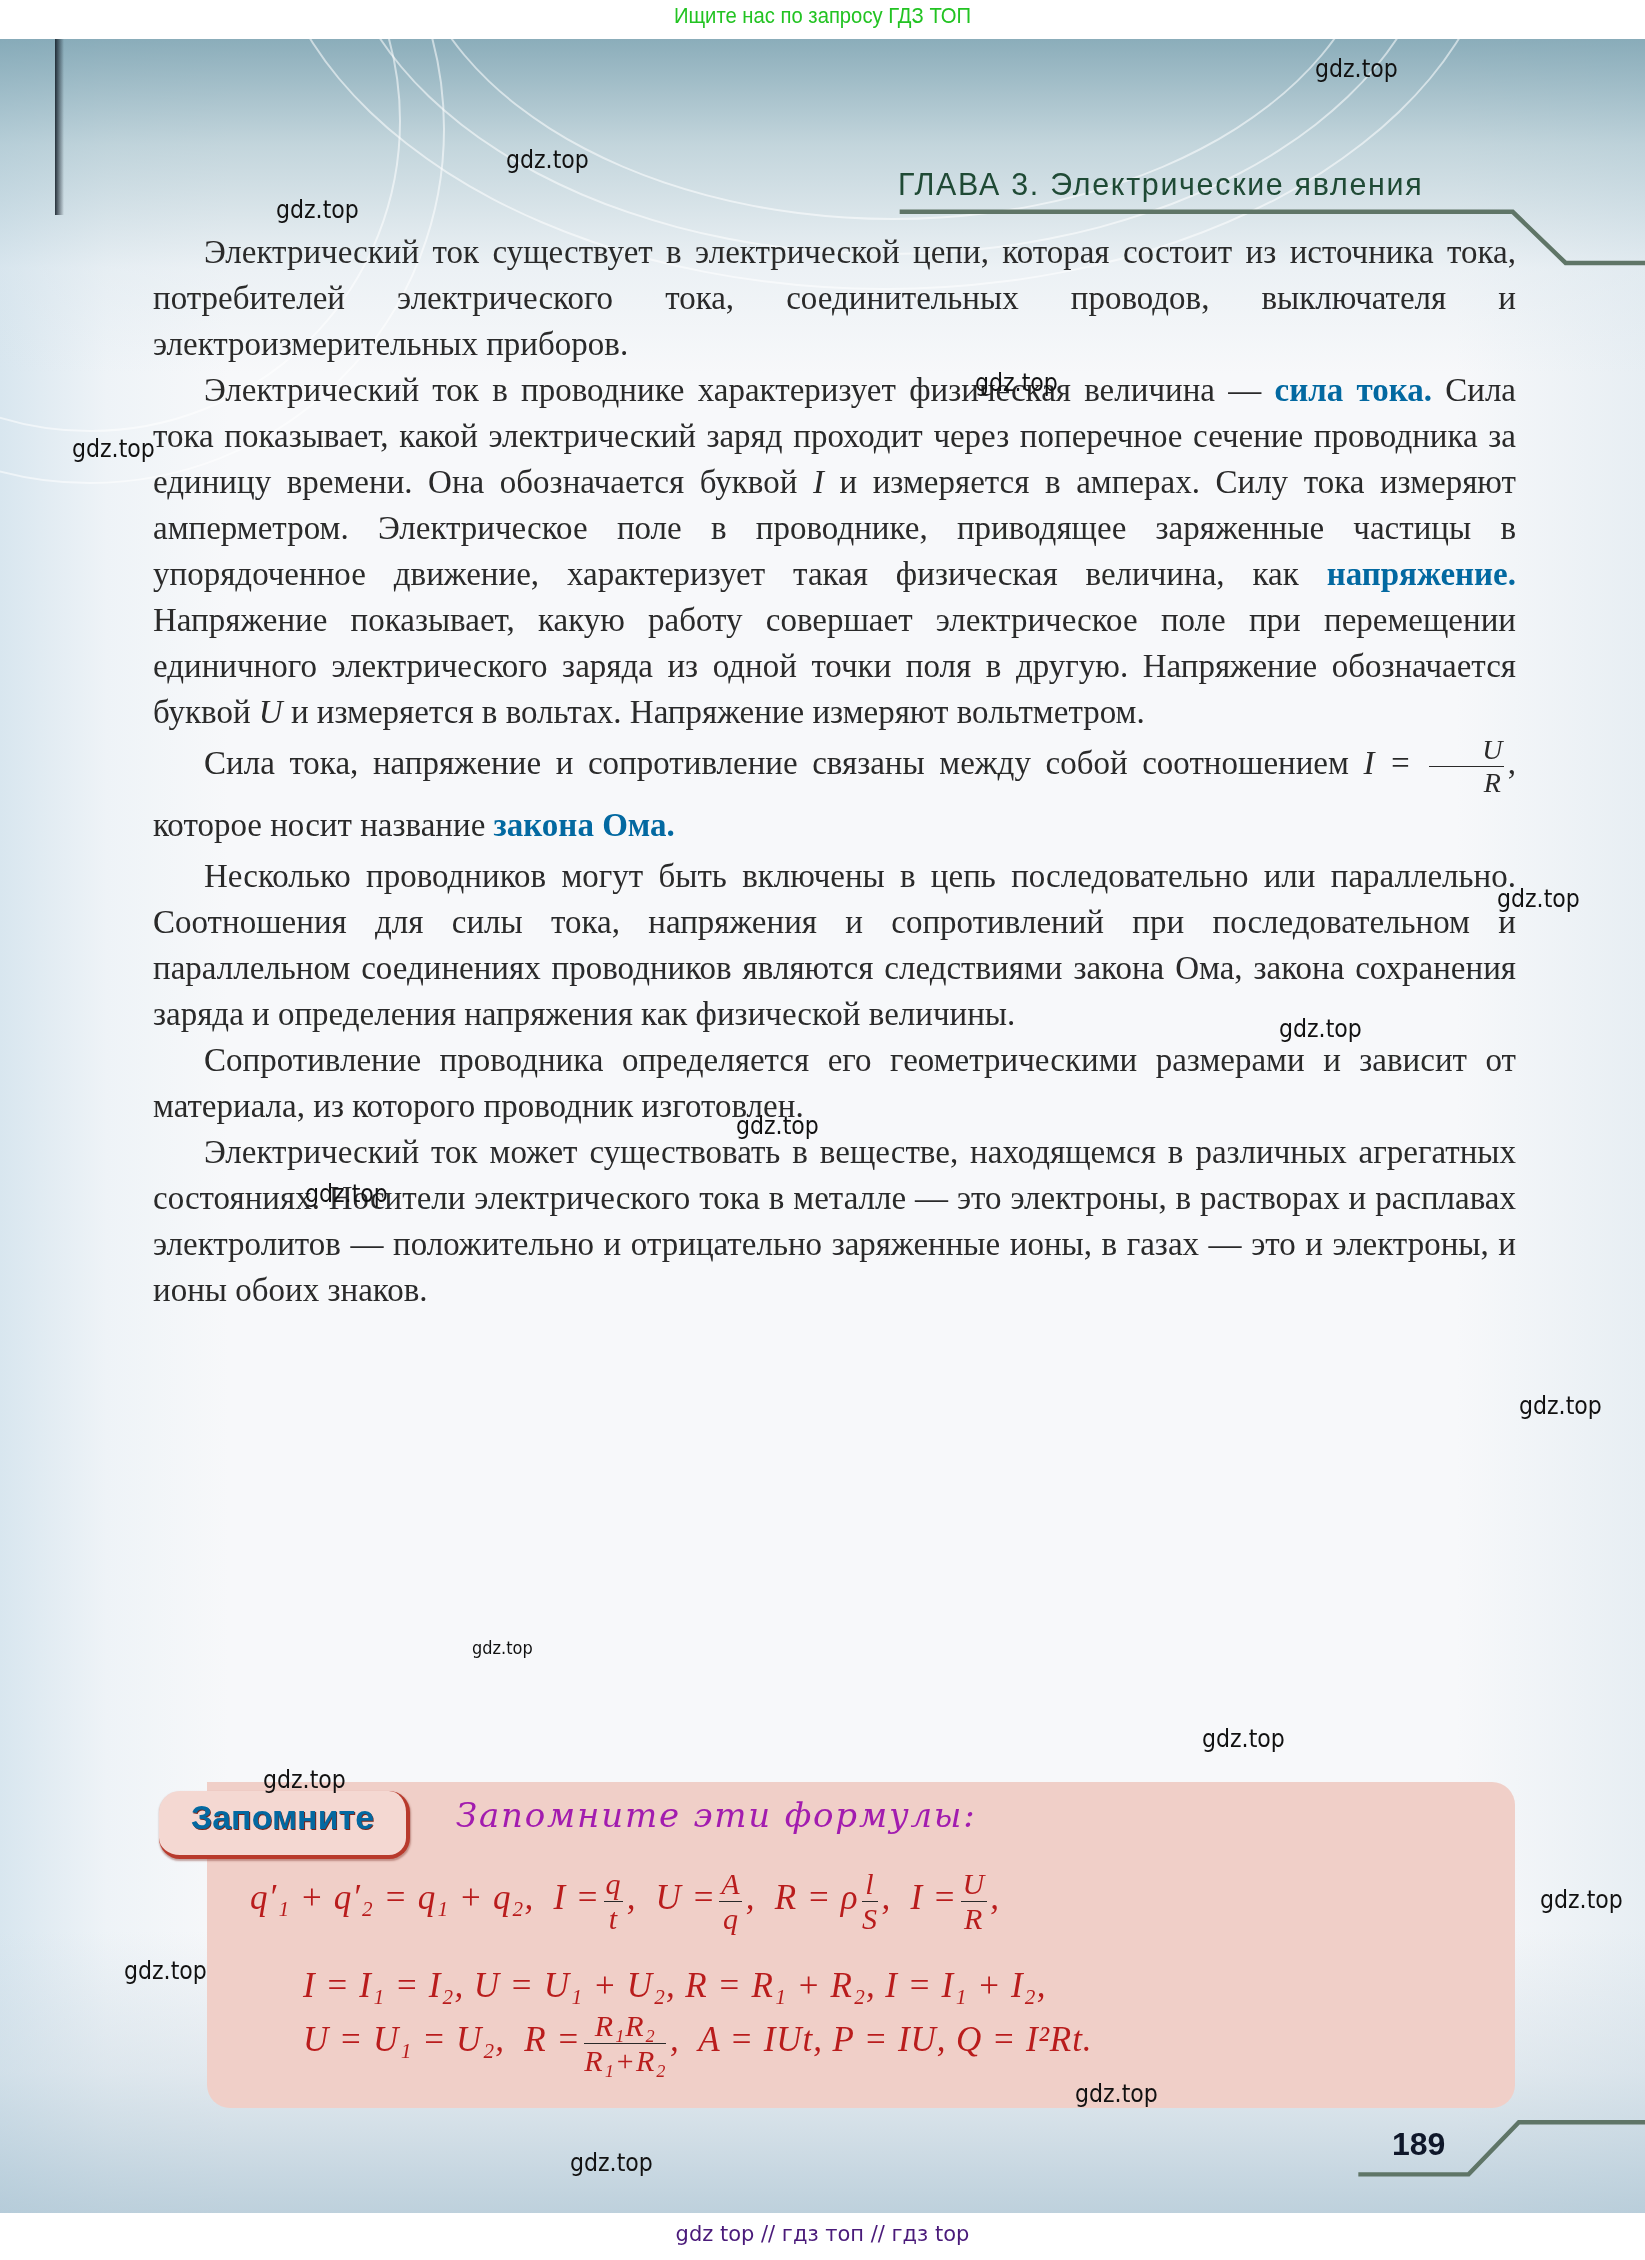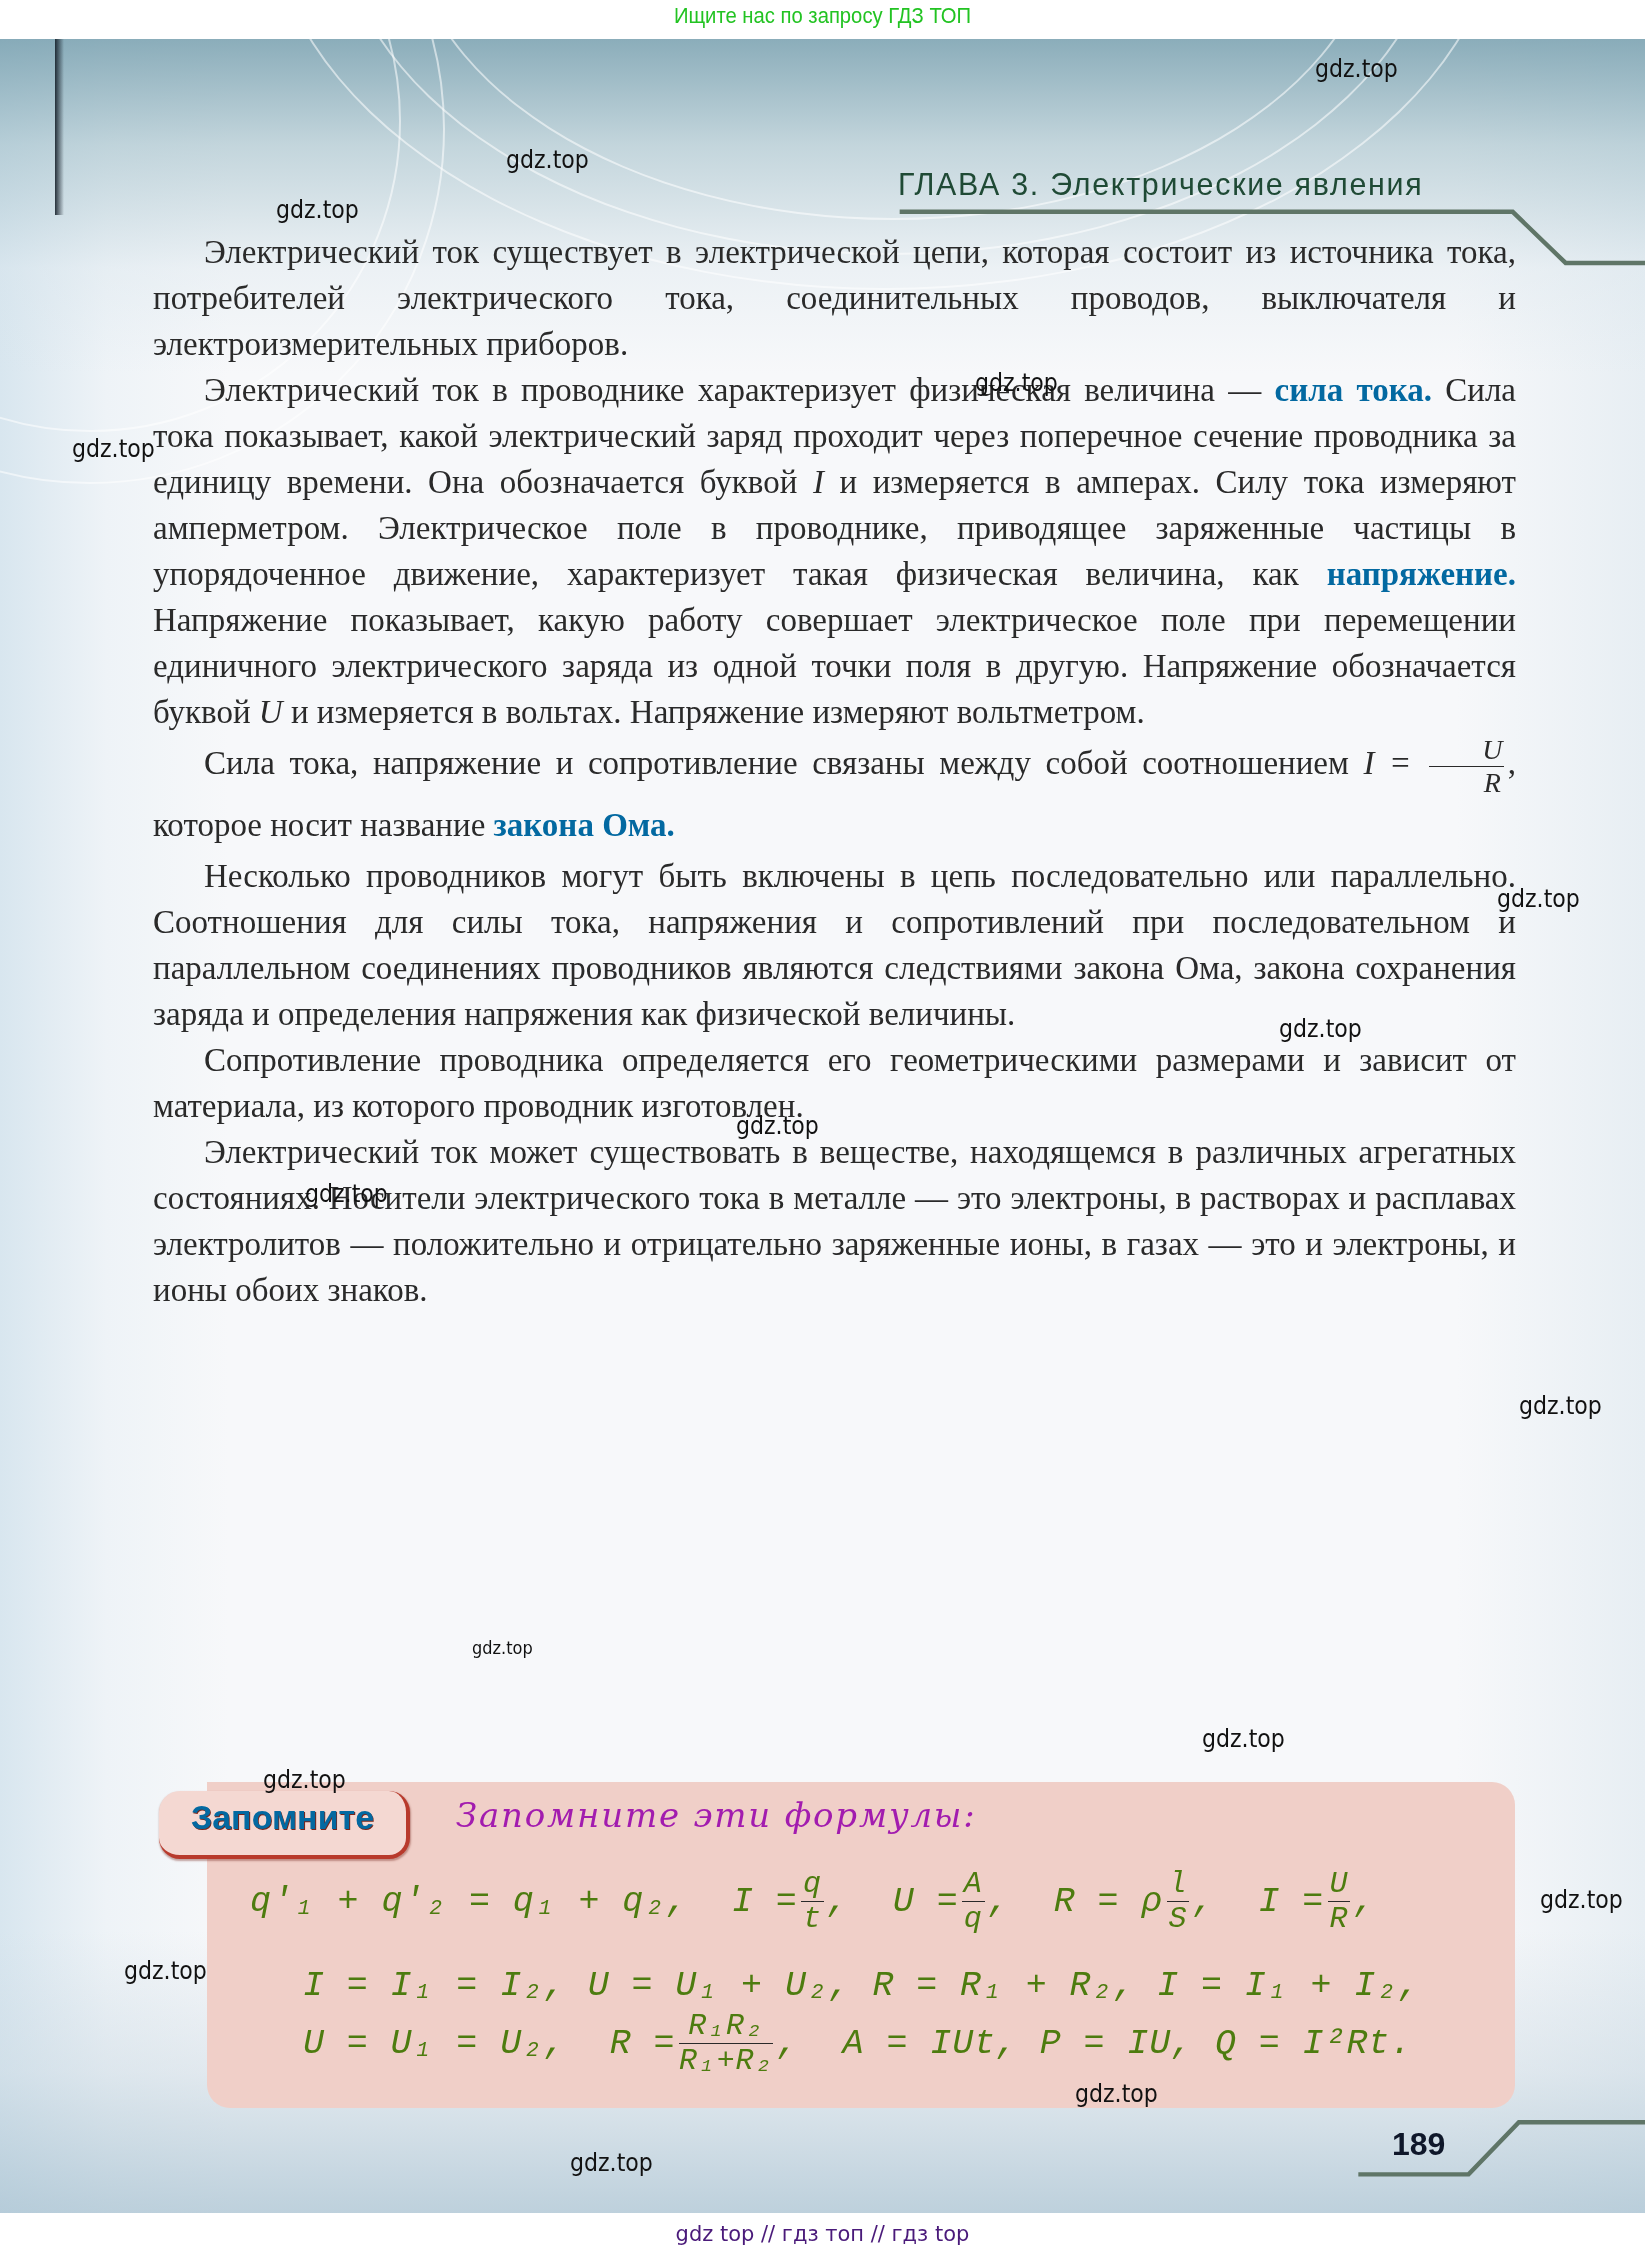--- a/index.html
+++ b/index.html
@@ -69,21 +69,21 @@
     font-family: "Liberation Sans", sans-serif; font-weight: bold; font-size: 34px; color: #0369a1;
     text-shadow: 0.9px 0.9px 0 #7a2418;
   }
   .remember-title {
     position: absolute; left: 456px; top: 1795px;
     font-family: "DejaVu Serif", serif; font-style: italic; font-size: 34px; color: #a21caf;
     letter-spacing: 1.8px;
   }
   .formula-row {
     position: absolute; left: 250px;
-    font-family: Liberation Mono, monospace; font-style: italic; font-size: 35px; color: #4d7c0f;
+    font-family: Liberation Serif, serif; font-style: italic; font-size: 35px; color: #b91c1c;
     white-space: nowrap; letter-spacing: 0.9px;
   }
   .formula-row .frac .num, .formula-row .frac .den { font-size: 30px; }
   .page-num {
     position: absolute; left: 1392px; top: 2126px;
     font-family: "Liberation Sans", sans-serif; font-weight: bold; font-size: 32px; color: #0f172a;
   }
   .wm {
     position: absolute; font-family: "DejaVu Sans", sans-serif; font-size: 24px; color: #111;
     transform: scaleX(0.92); transform-origin: left;

